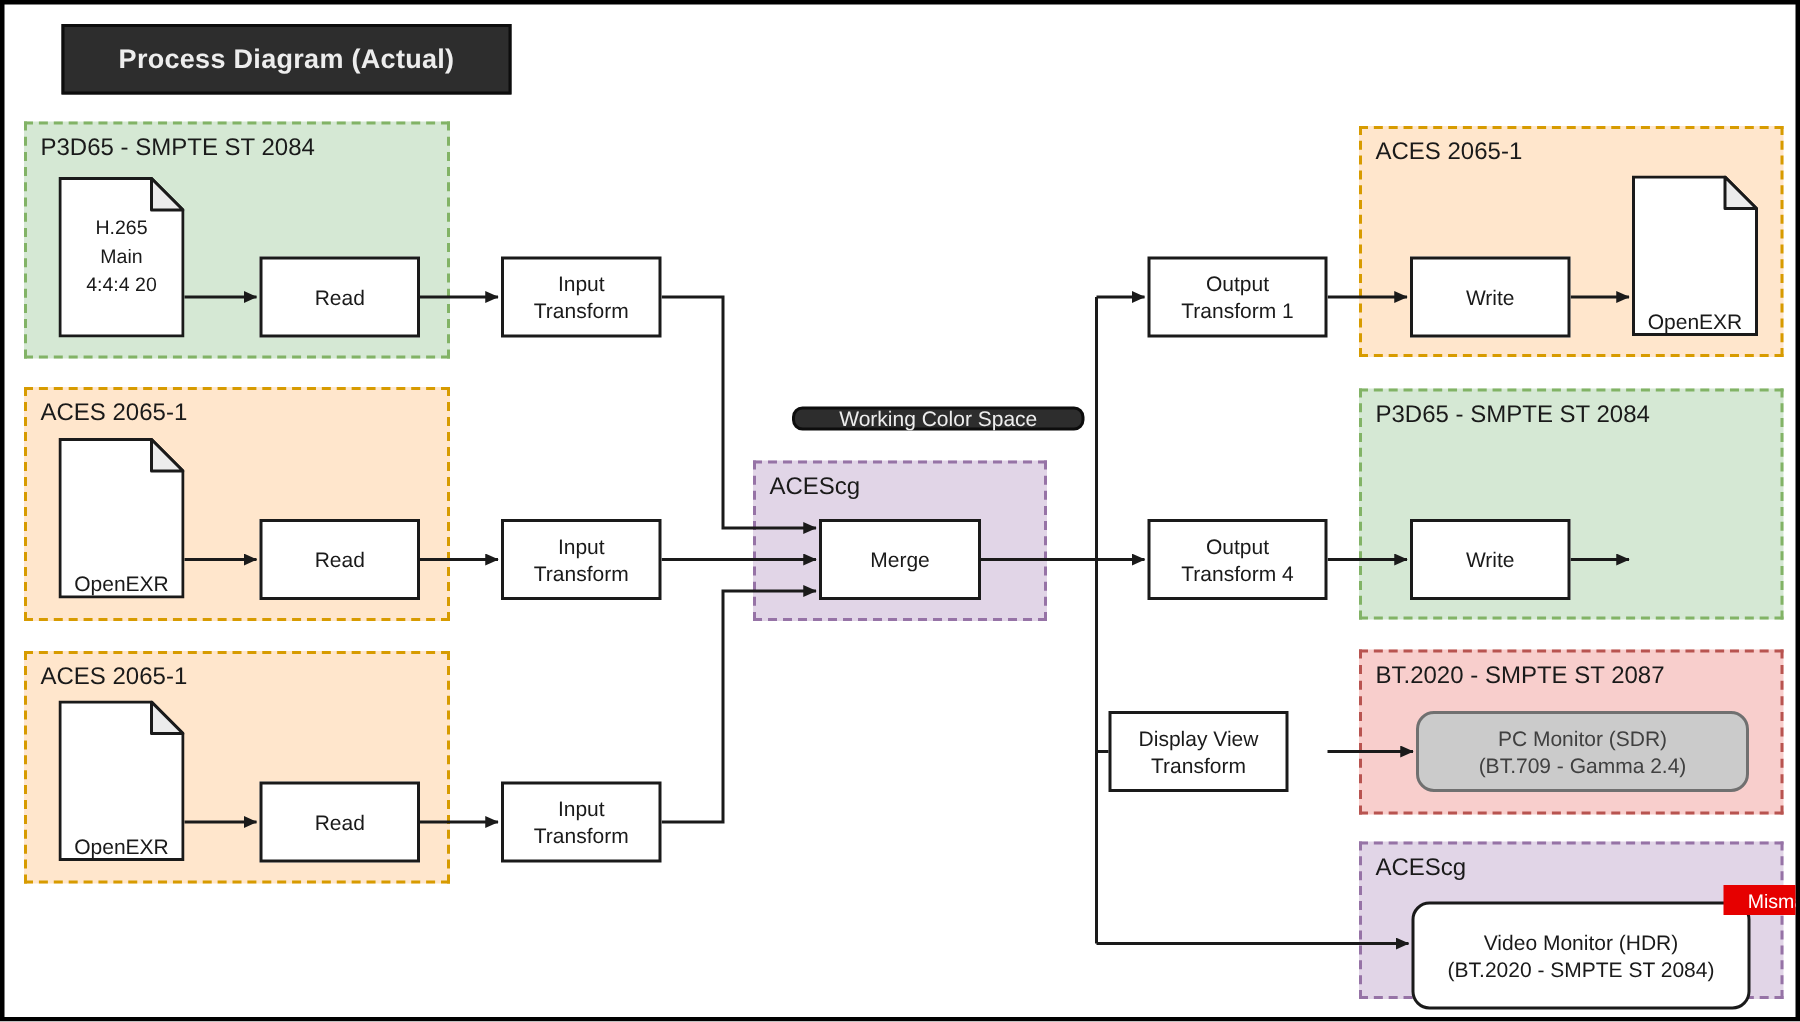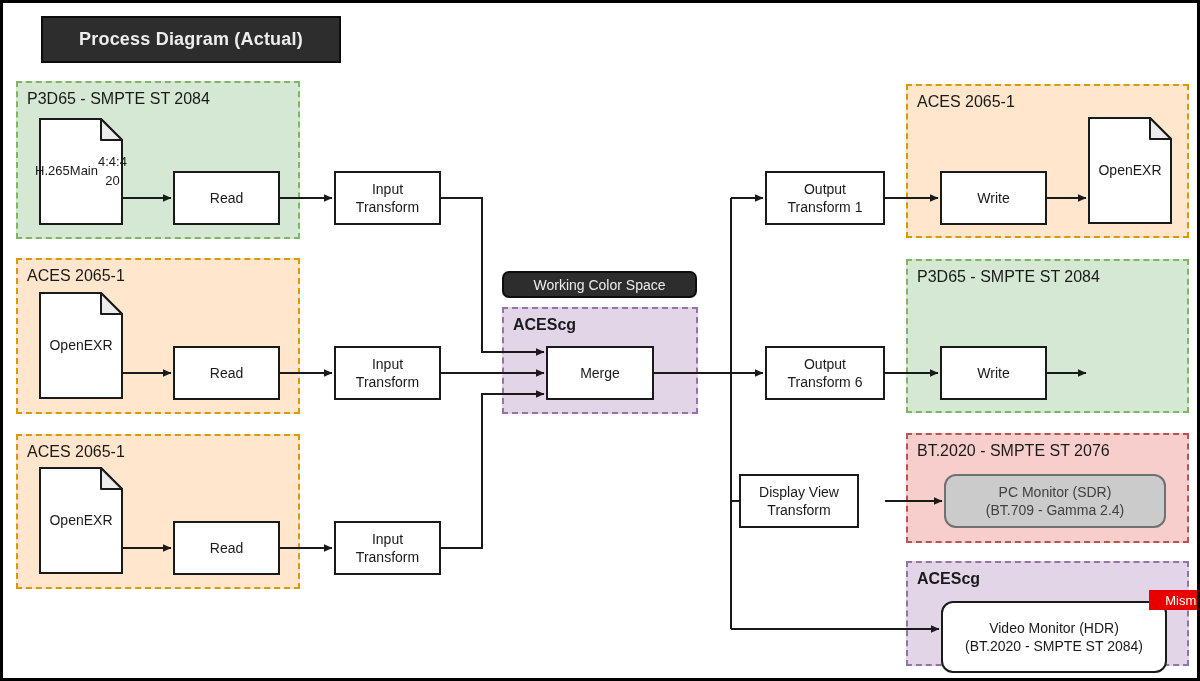--- a/index.html
+++ b/index.html
@@ -16,21 +16,21 @@
   
   .group{
     position:absolute;box-sizing:border-box;
     border:2px dashed #888;
     padding:7px 9px;
     font-size:16px;
     z-index:1;
   }
   .group.green {background:var(--green_fill,#d5e8d4); border-color:var(--green_stroke,#82b366);}
   .group.orange{background:var(--orange_fill,#ffe6cc);border-color:var(--orange_stroke,#d79b00);}
-  .group.purple{background:var(--purple_fill,#e1d5e7);border-color:var(--purple_stroke,#9673a6);font-weight:bold;}
+  .group.purple{background:var(--purple_fill,#e1d5e7);border-color:var(--purple_stroke,#9673a6);}
   .group.red   {background:var(--red_fill,#f8cecc);  border-color:var(--red_stroke,#b85450);}
   .group-label{display:inline-block;}
   
   svg.edges{position:absolute;left:0;top:0;z-index:2;}
   
   .box{
     position:absolute;box-sizing:border-box;
     background:#fff;border:2px solid #1a1a1a;
     display:flex;flex-direction:column;align-items:center;justify-content:center;
     text-align:center;font-size:14px;line-height:1.3;
@@ -54,24 +54,24 @@
     display:flex;align-items:center;justify-content:center;
     z-index:3;text-align:center;
   }
   #title{font-size:18px;font-weight:bold;letter-spacing:.2px;}
   #wcs{font-size:14px;border-radius:7px;}
   
   .doc{position:absolute;width:84px;height:107px;z-index:3;}
   .doc svg{position:absolute;left:0;top:0;}
   .doc-text{
     position:absolute;left:0;top:0;width:100%;height:100%;
-    display:flex;flex-direction:row;align-items:center;justify-content:center;
+    display:flex;flex-direction:column;align-items:center;justify-content:center;
     font-size:13px;line-height:1.45;text-align:center;z-index:1;
   }
-  .doc-text.big{font-size:14px;}
+  .doc-text.big{font-size:14px;justify-content:flex-end;}
   
   .badge{
     position:absolute;box-sizing:border-box;
     background:var(--mismatch_fill,#e60000);
     color:#fff;font-size:13px;
     display:flex;align-items:center;justify-content:center;
     z-index:4;
   }
 </style>
 </head>
@@ -171,53 +171,53 @@
   </div>
   <div class="box" style="left:331px;top:343px;width:107px;height:54px">
     <span class="ln">Input</span>
     <span class="ln">Transform</span>
   </div>
   <div class="box" style="left:331px;top:518px;width:107px;height:54px">
     <span class="ln">Input</span>
     <span class="ln">Transform</span>
   </div>
 
-  <div id="wcs" class="darkbox" style="left:499px;top:268px;width:195px;height:27px">
+  <div id="wcs" class="darkbox" style="left:525px;top:268px;width:195px;height:16px">
     <span>Working Color Space</span>
   </div>
 
   <div class="group purple" style="left:499px;top:304px;width:196px;height:107px">
     <span class="group-label">ACEScg</span>
   </div>
 
   <div class="box" style="left:543px;top:343px;width:108px;height:54px">
     <span>Merge</span>
   </div>
 
   <div class="box" style="left:762px;top:168px;width:120px;height:54px">
     <span class="ln">Output</span>
     <span class="ln">Transform 1</span>
   </div>
   <div class="box" style="left:762px;top:343px;width:120px;height:54px">
     <span class="ln">Output</span>
-    <span class="ln">Transform 6</span>
+    <span class="ln">Transform 4</span>
   </div>
   <div class="box" style="left:736px;top:471px;width:120px;height:54px">
     <span class="ln">Display View</span>
     <span class="ln">Transform</span>
   </div>
 
   <div class="group orange" style="left:903px;top:81px;width:283px;height:154px">
     <span class="group-label">ACES 2065-1</span>
   </div>
   <div class="group green" style="left:903px;top:256px;width:283px;height:154px">
     <span class="group-label">P3D65 - SMPTE ST 2084</span>
   </div>
   <div class="group red" style="left:903px;top:430px;width:283px;height:110px">
-    <span class="group-label">BT.2020 - SMPTE ST 2076</span>
+    <span class="group-label">BT.2020 - SMPTE ST 2087</span>
   </div>
   <div class="group purple" style="left:903px;top:558px;width:283px;height:105px">
     <span class="group-label">ACEScg</span>
   </div>
 
   <div class="box" style="left:937px;top:168px;width:107px;height:54px">
     <span>Write</span>
   </div>
   <div class="box" style="left:937px;top:343px;width:107px;height:54px">
     <span>Write</span>

